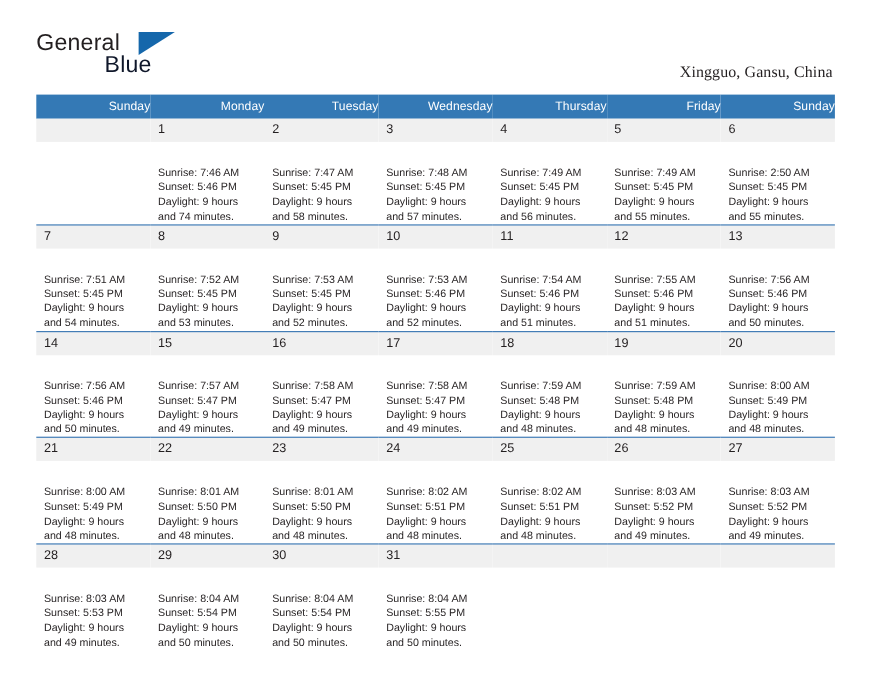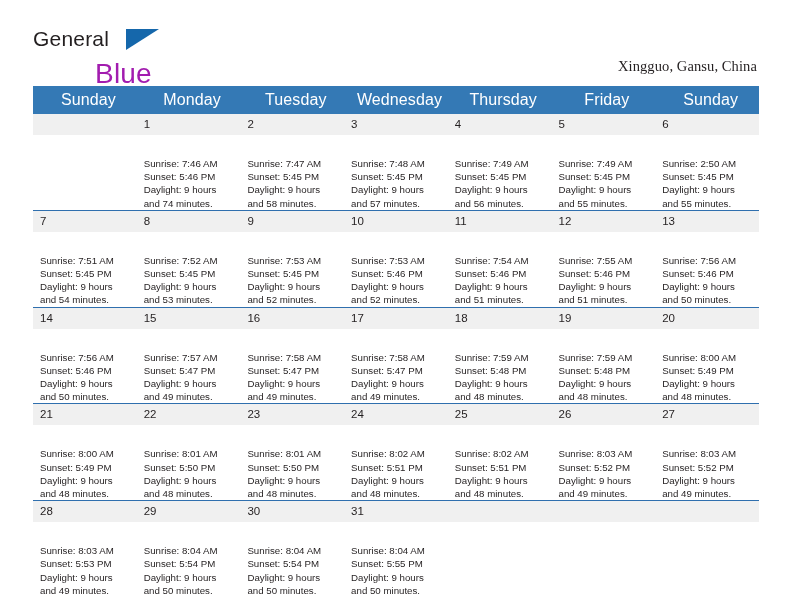--- a/index.html
+++ b/index.html
@@ -42,24 +42,24 @@
     left: 0;
     top: 0;
     font-size: 21px;
     letter-spacing: 0.2px;
     color: #231f20;
     font-family: "Liberation Sans", sans-serif;
   }
   .brand-blue {
     position: absolute;
     left: 62px;
-    top: 32px;
-    font-size: 28px;
+    top: 20px;
+    font-size: 21px;
     letter-spacing: 0.2px;
-    color: #a21caf;
+    color: #0f172a;
     font-family: "Liberation Sans", sans-serif;
   }
   .brand-tri {
     position: absolute;
     left: 93px;
     top: 1px;
     width: 0;
     height: 0;
     border-left: 33px solid #1567ab;
     border-bottom: 21px solid transparent;
@@ -87,23 +87,23 @@
   
   .cal {
     margin: 10px 33px 0 33px;
     width: 726px;
     border-collapse: collapse;
     table-layout: fixed;
   }
   .cal th {
     background: #3479b5;
     color: #ffffff;
-    font-size: 16px;
+    font-size: 11px;
     font-weight: normal;
-    text-align: center;
+    text-align: right;
     padding: 5px 0 5px 7px;
     height: 12px;
     letter-spacing: 0.1px;
   }
   .cal td {
     vertical-align: top;
     padding: 0;
     border-top: 1px solid #2f6fae;
     background: #ffffff;
     height: 88px;

